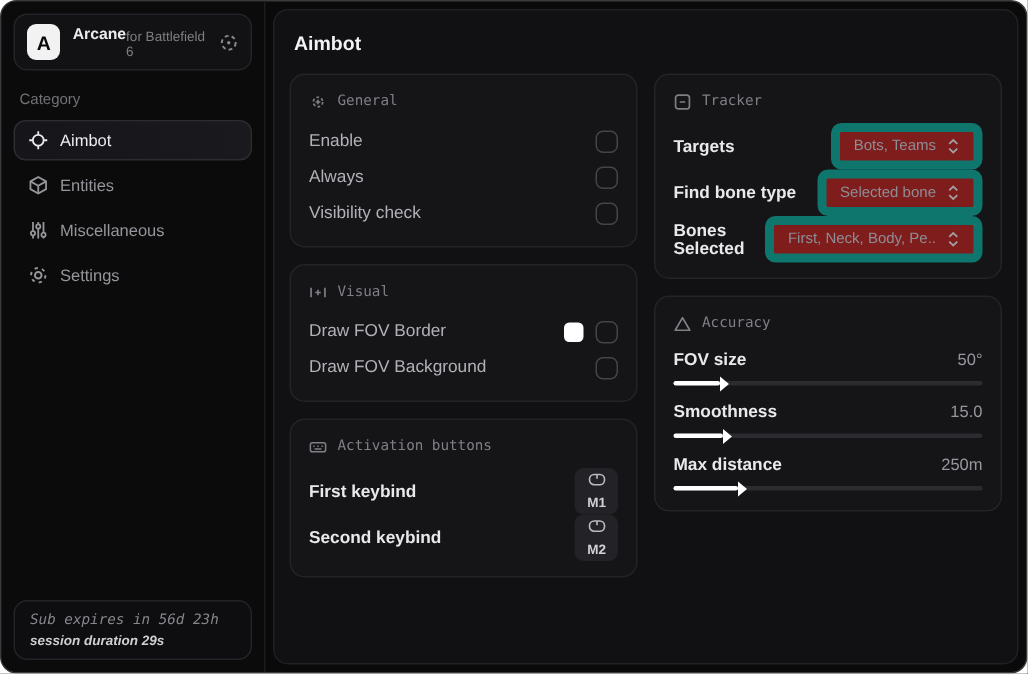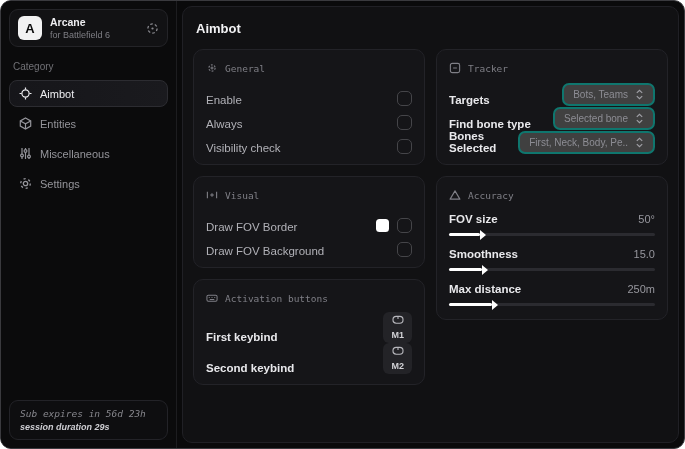--- a/index.html
+++ b/index.html
@@ -7,21 +7,21 @@
   .window{width:685px;height:449px;border-radius:11px;overflow:hidden;background:#0a0a0b;
     border:1px solid #3a3a3e;display:flex;font-family:"Liberation Sans",sans-serif;}
 
   
   .sidebar{width:176px;min-width:176px;background:#0b0b0c;border-right:1px solid #1d1d20;
     display:flex;flex-direction:column;padding:8px;}
   .logo-card{display:flex;align-items:center;gap:8px;border:1px solid #242428;background:#121214;
     border-radius:9px;padding:6px 8px;}
   .logo-badge{width:24px;height:24px;border-radius:6px;background:#f2f2f2;color:#0b0b0b;
     font-weight:bold;display:flex;align-items:center;justify-content:center;font-size:13px;}
-  .logo-texts{display:flex;flex-direction:column;}
+  .logo-texts{display:flex;flex-direction:row;}
   .logo-name{font-size:10.5px;font-weight:bold;color:#ededf0;}
   .logo-sub{font-size:9px;color:#7e7e84;margin-top:2px;}
   .refresh{margin-left:auto;color:#8a8a90;display:flex;}
   .category{font-size:10px;color:#717176;margin:14px 4px 8px;}
   .nav{display:flex;flex-direction:column;gap:3px;}
   .nav-item{display:flex;align-items:center;gap:8px;padding:6px 9px;border-radius:8px;
     font-size:11px;color:#95959b;border:1px solid transparent;cursor:pointer;}
   .nav-item.selected{background:linear-gradient(90deg,#16161a,#1a1a1e);border-color:#2c2c31;color:#ececef;}
   .nav-icon{display:flex;flex:0 0 auto;}
   .spacer{flex:1;}
@@ -30,33 +30,33 @@
   .sub-line2{font-size:9px;font-weight:bold;color:#cfcfd4;margin-top:3px;}
 
   
   .main{flex:1;padding:5px;}
   .panel{height:100%;background:#111113;border:1px solid #202025;border-radius:10px;
     padding:12px 10px;overflow:hidden;}
   .page-title{font-size:13px;font-weight:bold;color:#f2f2f4;margin:2px 0 13px 3px;}
   .grid{display:grid;grid-template-columns:1fr 1fr;gap:11px;align-items:start;}
   .col{display:flex;flex-direction:column;gap:11px;}
   .card{background:#151518;border:1px solid #232328;border-radius:10px;padding:10px 12px;}
-  .card-header{display:flex;align-items:center;gap:7px;font-family:"DejaVu Sans Mono",monospace;
+  .card-header{display:flex;align-items:flex-start;gap:7px;font-family:"DejaVu Sans Mono",monospace;
     font-size:9.5px;color:#7f7f86;margin:2px 0 8px;}
   .card-header .hicon{display:flex;color:#7f7f86;}
-  .row{display:flex;align-items:flex-end;justify-content:space-between;min-height:24px;}
+  .row{display:flex;align-items:center;justify-content:space-between;min-height:24px;}
   .row-label{font-size:11.5px;color:#b1b1b7;}
   .row-label.bright{color:#e9e9ec;font-weight:bold;}
   .controls{display:flex;align-items:center;gap:8px;}
   .checkbox{width:15px;height:15px;border-radius:5px;border:1.5px solid #454549;background:transparent;cursor:pointer;}
   .swatch{width:13px;height:13px;border-radius:3.5px;cursor:pointer;}
   .key-pill{display:flex;align-items:center;gap:5px;background:#232327;border-radius:6px;
     padding:3px 8px;font-size:9px;font-weight:bold;color:#d2d2d6;cursor:pointer;flex-direction:column;}
   .key-pill .kicon{display:flex;color:#b9b9bf;}
-  .select-pill{display:flex;align-items:center;gap:7px;background:#404040;border:2px solid #0f766e;
+  .select-pill{display:flex;align-items:center;gap:7px;background:#7f1d1d;border:6px solid #0f766e;
     border-radius:7px;padding:4px 9px;font-size:10px;color:#8d8d94;cursor:pointer;white-space:nowrap;}
   .select-pill .sicon{display:flex;color:#a0a0a6;}
 
   .acc-row{margin-bottom:11px;}
   .acc-row:last-child{margin-bottom:3px;}
   .acc-top{display:flex;justify-content:space-between;align-items:flex-start;margin-bottom:8px;margin-top:12px;}
   .acc-value{color:#97979e;font-size:11px;}
   .slider{position:relative;height:3px;background:#2b2b30;border-radius:2px;cursor:pointer;}
   .slider-fill{position:absolute;left:0;top:0;height:3px;background:#ffffff;border-radius:2px;}
   .slider-fill::after{content:'';position:absolute;right:-6px;top:-3.5px;width:0;height:0;

